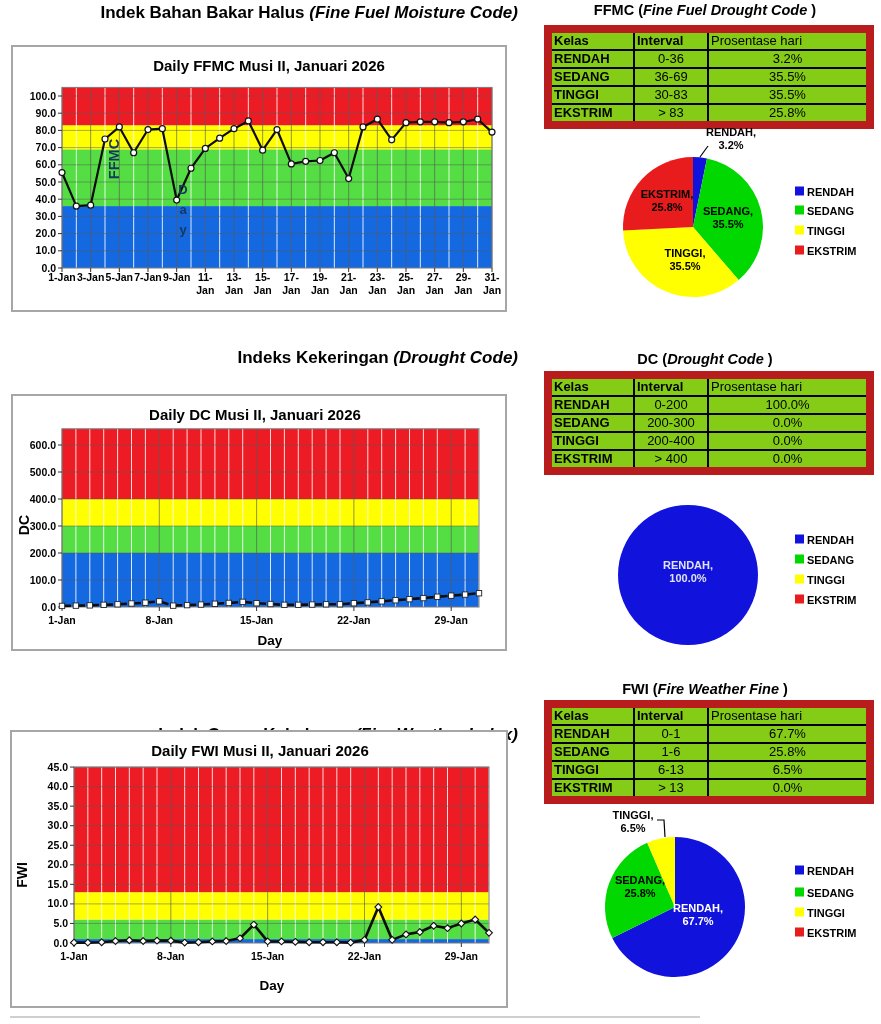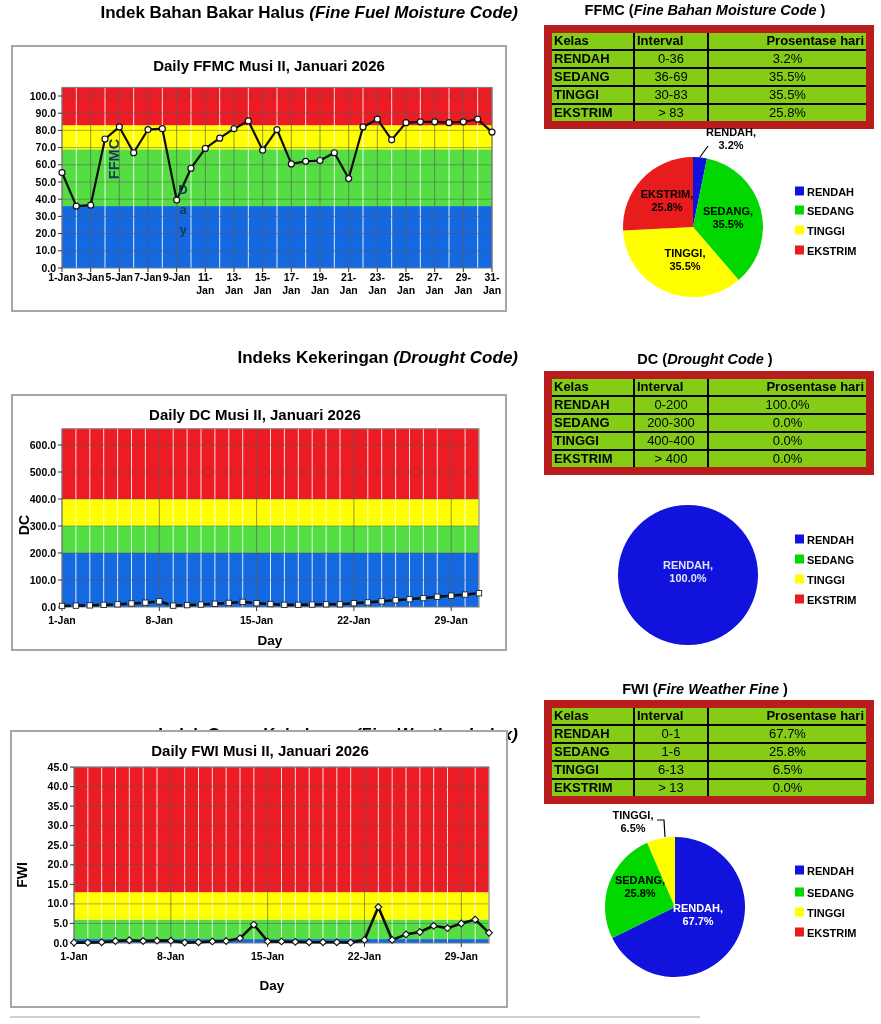--- a/index.html
+++ b/index.html
@@ -9,21 +9,21 @@
   }
   .abs{position:absolute;}
   .h-left{width:518px;text-align:right;font-weight:bold;font-size:17px;letter-spacing:0;}
   .it{font-style:italic;}
   .chart-box{box-sizing:border-box;border:2px solid #a6a6a6;background:#fff;}
   .tbl-title{width:322px;text-align:center;font-weight:bold;font-size:14.5px;}
   table.k{border-collapse:collapse;border:8px solid #b91c1c;table-layout:fixed;width:322px;background:#84cc16;}
   table.k th,table.k td{border:2px solid #000;height:14px;padding:1px 2px;font-size:13px;line-height:14px;overflow:hidden;white-space:nowrap;}
   th.c-kelas,td.c-kelas{text-align:left;padding-left:4px;font-weight:bold;}
   th.c-int{text-align:left;padding-left:4px;font-weight:bold;}
-  th.c-pct{text-align:right;font-weight:bold;}
+  th.c-pct{text-align:left;font-weight:normal;}
   td.c-int,td.c-pct{text-align:center;font-weight:normal;}
   svg text{font-family:"Liberation Sans",sans-serif;}
   .divider{background:#cfcfcf;}
 </style>
 </head>
 <body>
 
 <div class="abs h-left" style="left:0;top:3px;">
   <span>Indek Bahan Bakar Halus </span><span class="it">(Fine Fuel Moisture Code)</span>
 </div>
@@ -184,21 +184,21 @@
         <circle cx="479" cy="85.12" r="3" fill="#fff" stroke="#111" stroke-width="1.2"></circle>
       </g>
       <text x="256" y="24" text-anchor="middle" font-size="15" font-weight="bold">Daily FFMC Musi II, Januari 2026</text>
       <text x="106" y="112" text-anchor="middle" font-size="14.5" font-weight="bold" fill="#17375e" transform="rotate(-90 106 112)">FFMC</text>
       <text x="170" y="147" text-anchor="middle" font-size="13" font-weight="bold" fill="#17375e">D</text>
       <text x="170" y="167" text-anchor="middle" font-size="13" font-weight="bold" fill="#17375e">a</text>
       <text x="170" y="187" text-anchor="middle" font-size="13" font-weight="bold" fill="#17375e">y</text>
     </svg></div>
 
 <div class="abs tbl-title" style="left:544px;top:2px;">
-  <span>FFMC (</span><span class="it">Fine Bahan Moisture Code</span><span> )</span>
+  <span>FFMC (</span><span class="it">Fine Fuel Drought Code</span><span> )</span>
 </div>
 <table id="tbl-ffmc" class="abs k" style="left:544px;top:25px;">
     <colgroup>
       <col style="width: 86px;">
       <col style="width: 74px;">
       <col style="width: 162px;">
     </colgroup>
     <thead>
       <tr>
         <th class="c-kelas">Kelas</th>
@@ -400,21 +400,21 @@
         <td class="c-int">0-200</td>
         <td class="c-pct">100.0%</td>
       </tr>
       <tr>
         <td class="c-kelas">SEDANG</td>
         <td class="c-int">200-300</td>
         <td class="c-pct">0.0%</td>
       </tr>
       <tr>
         <td class="c-kelas">TINGGI</td>
-        <td class="c-int">400-400</td>
+        <td class="c-int">200-400</td>
         <td class="c-pct">0.0%</td>
       </tr>
       <tr>
         <td class="c-kelas">EKSTRIM</td>
         <td class="c-int">&gt; 400</td>
         <td class="c-pct">0.0%</td>
       </tr>
     </tbody>
   </table>
 <div id="dc-pie" class="abs" style="left:540px;top:470px;width:341px;height:185px;"><svg width="341" height="185" viewBox="0 0 341 185">

